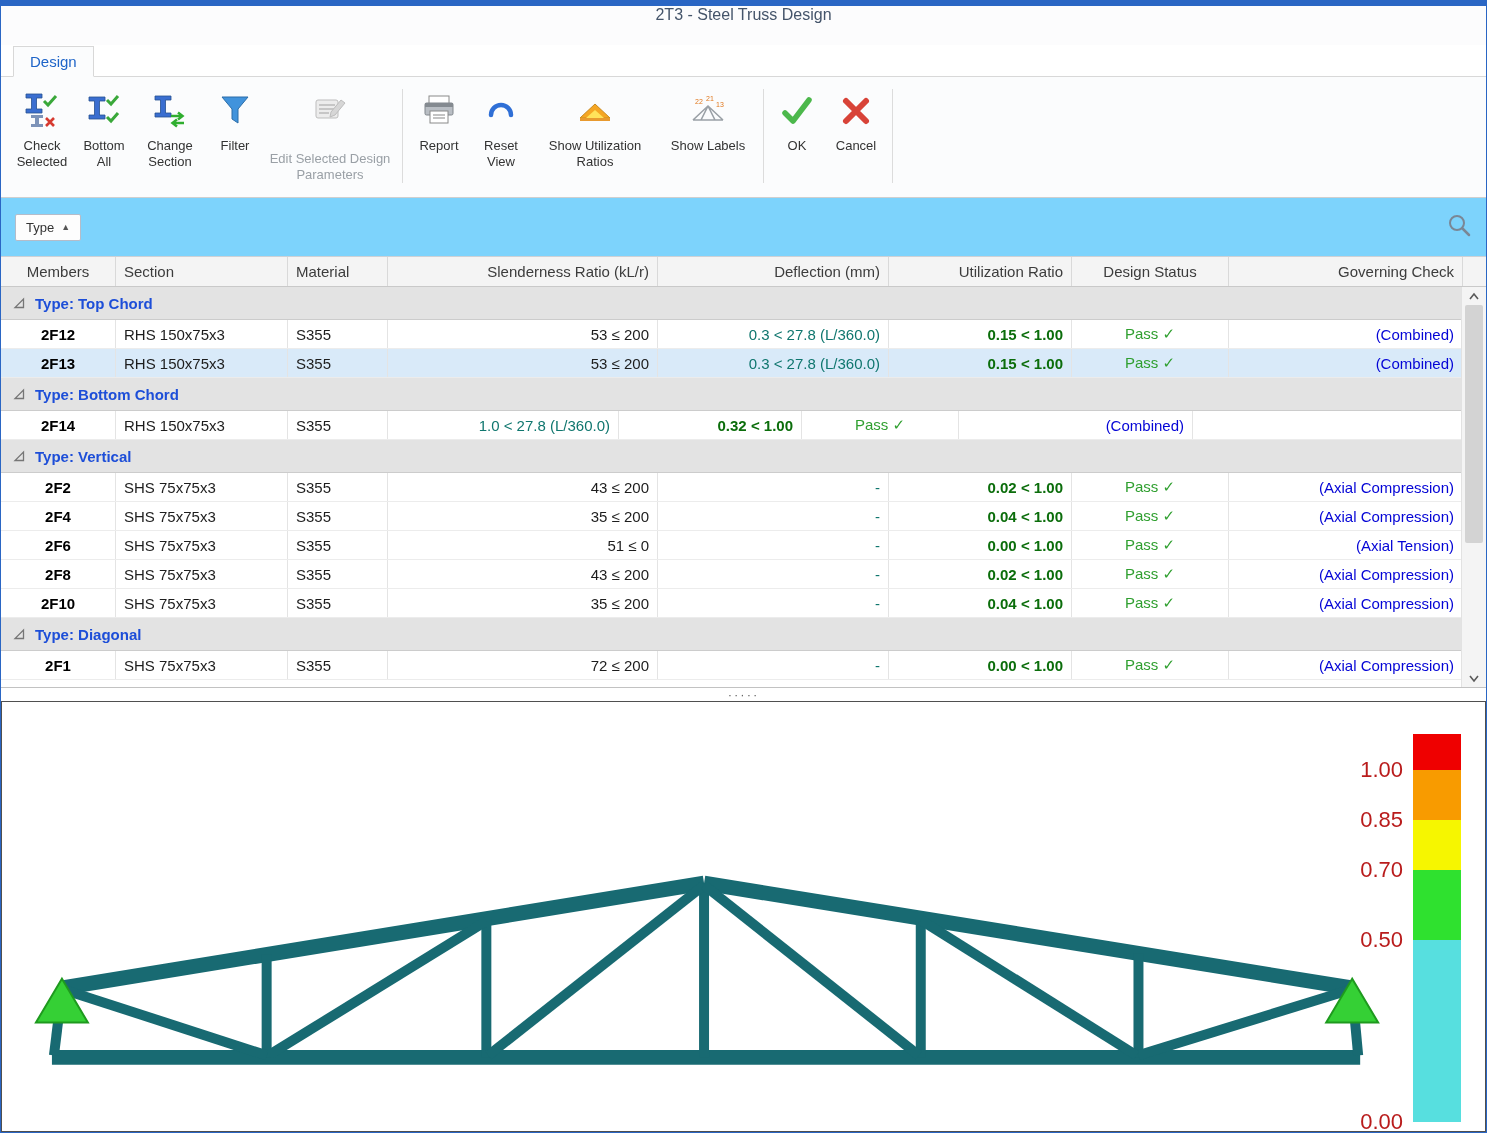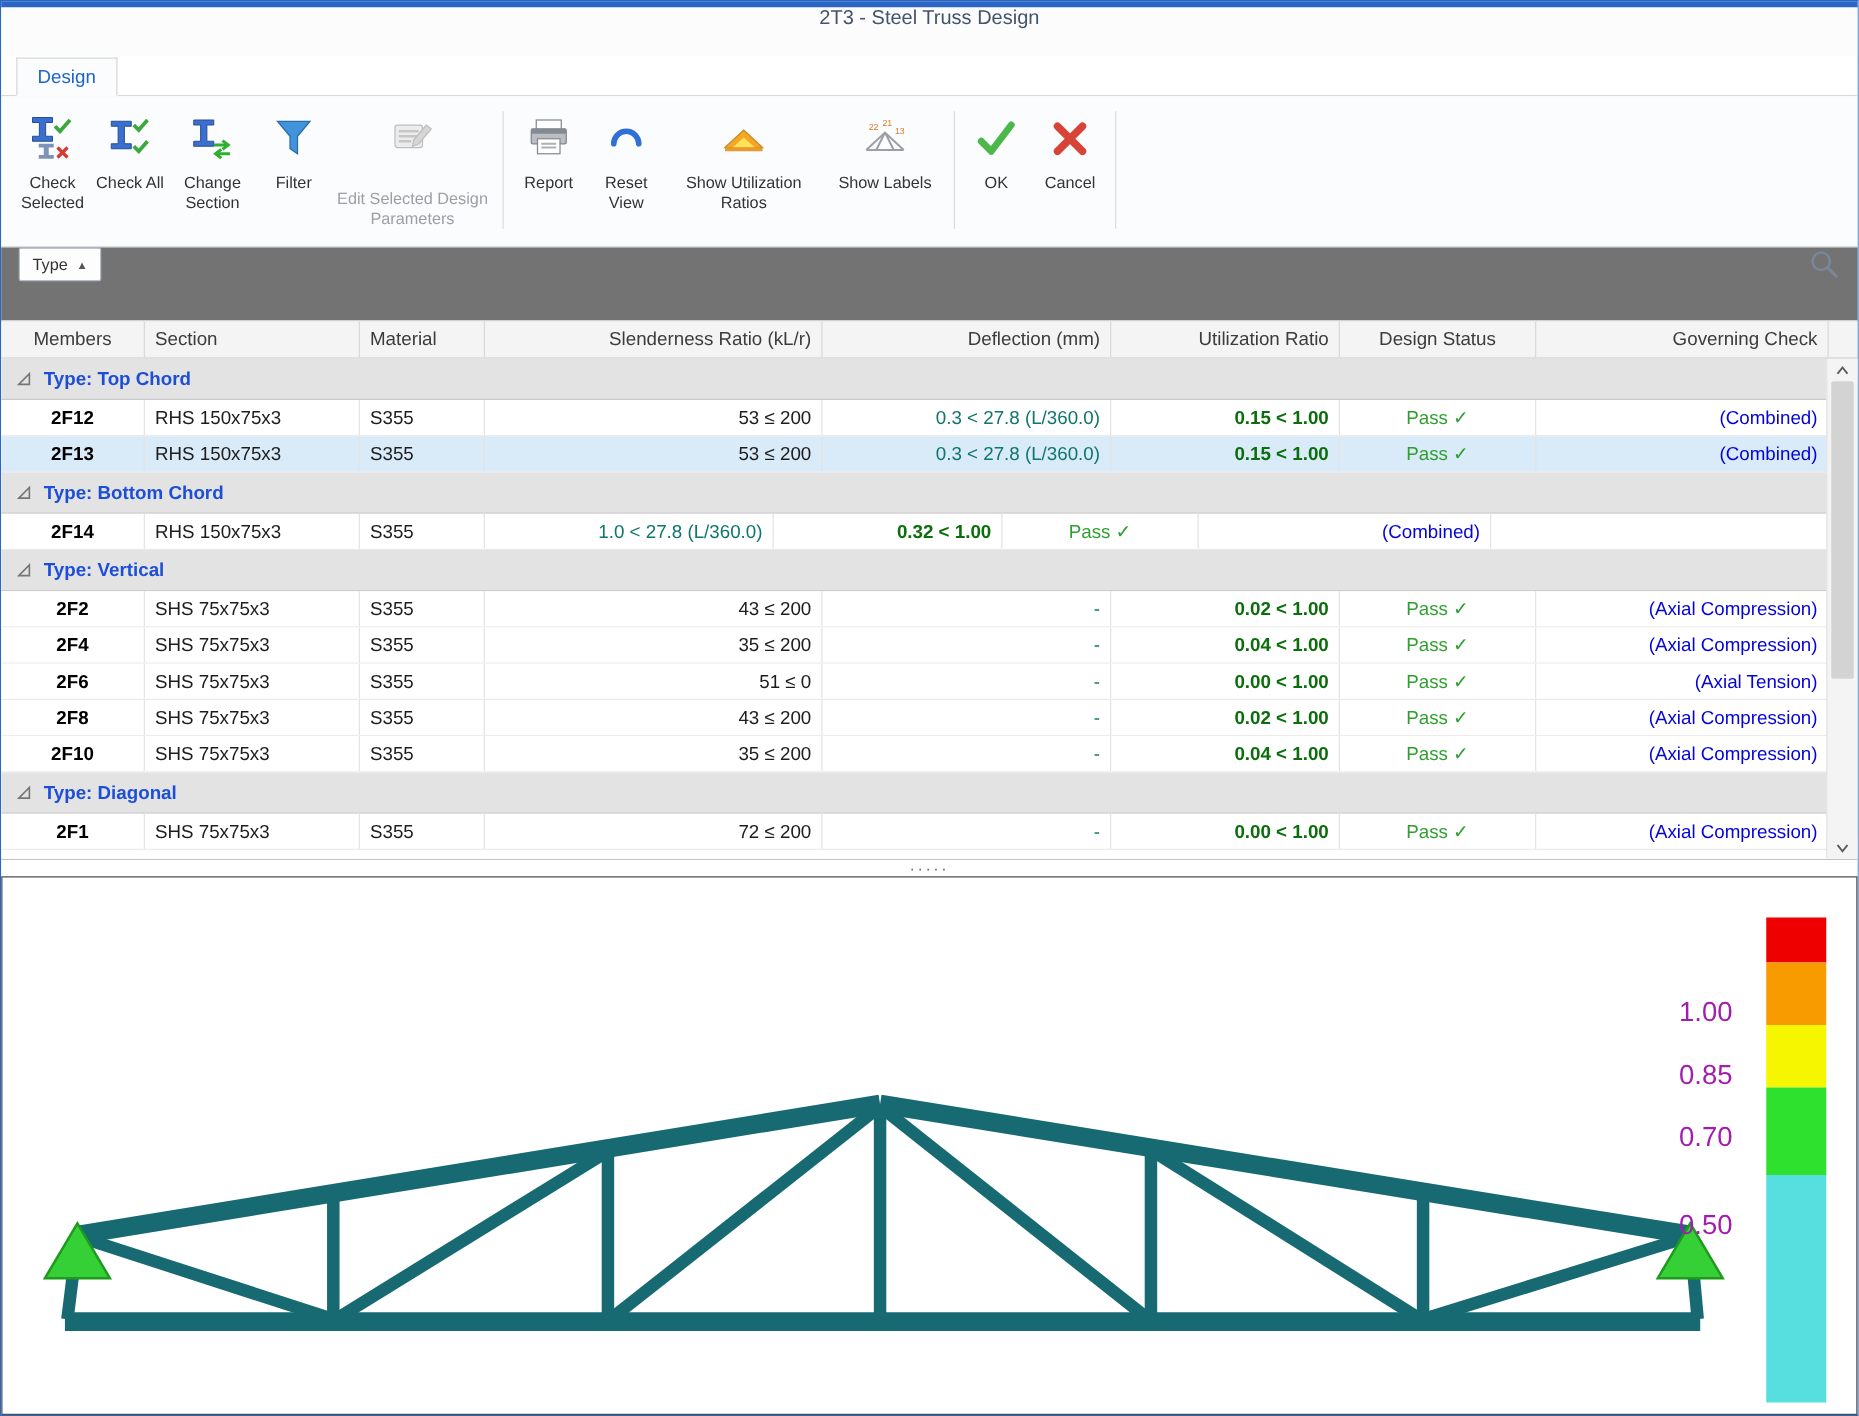--- a/index.html
+++ b/index.html
@@ -20,22 +20,22 @@
   .tb-btn{display:flex;flex-direction:column;align-items:center;gap:7px;padding-top:8px;
     font-size:13px;line-height:16px;color:#333;text-align:center;background:none;border:none;
     font-family:"Liberation Sans",sans-serif;}
   .tb-btn .icon{height:40px;display:flex;align-items:center;justify-content:center;}
   .tb-btn.disabled{color:#9aa0a6;}
   .tb-label{white-space:normal;}
   .w52{width:56px;} .w56{width:58px;} .w64{width:66px;} .w72{width:74px;} .w60{width:62px;}
   .w96{width:100px;} .w124{width:126px;} .w132{width:134px;gap:20px;}
   .tb-sep{width:1px;background:#dcdcdc;margin:6px 5px;flex:0 0 auto;}
   
-  .filterbar{height:59px;flex:0 0 auto;background:#737373;border-bottom:1px solid #cdd1d6;
-    display:flex;align-items:flex-start;justify-content:space-between;padding:0 14px;}
+  .filterbar{height:59px;flex:0 0 auto;background:#7dd3fc;border-bottom:1px solid #cdd1d6;
+    display:flex;align-items:center;justify-content:space-between;padding:0 14px;}
   .group-btn{display:flex;align-items:center;gap:7px;font-size:13px;color:#333;background:#fdfdfd;
     border:1px solid #b5bcc9;border-radius:2px;padding:5px 10px;font-family:"Liberation Sans",sans-serif;}
   .group-btn .tri{font-size:9px;color:#555;}
   
   .grid-header{height:30px;flex:0 0 auto;display:flex;background:#f4f4f4;border-bottom:1px solid #c9c9c9;}
   .hcell{height:100%;display:flex;align-items:center;font-size:15px;color:#3c3c3c;
     border-right:1px solid #d9d9d9;padding:0 8px;overflow:hidden;white-space:nowrap;}
   .hfill{border-right:none;flex:1;}
   .a-c{justify-content:center;text-align:center;}
   .a-l{justify-content:flex-start;text-align:left;}
@@ -61,21 +61,21 @@
   .scroll-track{flex:1;width:100%;position:relative;}
   .scroll-thumb{position:absolute;top:0;left:3px;right:3px;height:238px;background:#d3d3d3;border-radius:2px;}
   
   .splitter{height:14px;flex:0 0 auto;background:#fff;border-top:1px solid #c2c2c2;
     display:flex;align-items:center;justify-content:center;color:#666;font-size:13px;letter-spacing:2px;line-height:10px;}
   
   .viewport{flex:1;position:relative;border:1px solid #4f4f4f;background:#fff;overflow:hidden;}
   .viewport svg.truss{position:absolute;left:0;top:0;width:100%;height:100%;}
   .legend-bar{position:absolute;top:32px;right:24px;width:48px;display:flex;flex-direction:column;}
   .legend-labels{position:absolute;top:0;right:82px;width:70px;height:100%;}
-  .legend-label{position:absolute;right:17px;transform:translateY(-50%);font-size:22px;color:#a21caf;margin-top:40px;}
+  .legend-label{position:absolute;right:0;transform:translateY(-50%);font-size:22px;color:#b91c1c;}
 </style>
 </head>
 <body>
 
 <div class="window">
   <div class="accent"></div>
   <div class="titlebar">
     <span>2T3 - Steel Truss Design</span>
   </div>
 
@@ -98,21 +98,21 @@
     </button>
 
     <button class="tb-btn w56">
       <span class="icon">
         <svg width="38" height="38" viewBox="0 0 38 38">
           <path d="M4 5h16v4h-5.5v14H20v4H4v-4h5.5V9H4z" fill="#3a6ed0" stroke="#27508f" stroke-width="0.8"></path>
           <path d="M22 8l4 4 7-8" stroke="#3aa83a" stroke-width="3" fill="none"></path>
           <path d="M22 25l4 4 7-8" stroke="#3aa83a" stroke-width="3" fill="none"></path>
         </svg>
       </span>
-      <span class="tb-label">Check All</span>
+      <span class="tb-label">Bottom All</span>
     </button>
 
     <button class="tb-btn w72">
       <span class="icon">
         <svg width="38" height="38" viewBox="0 0 38 38">
           <path d="M4 4h16v4h-5.5v13H20v4H4v-4h5.5V8H4z" fill="#3a6ed0" stroke="#27508f" stroke-width="0.8"></path>
           <path d="M20 24h10" stroke="#2fae2f" stroke-width="2.5" fill="none"></path>
           <path d="M27 20.5l4.5 3.5-4.5 3.5" stroke="#2fae2f" stroke-width="2.5" fill="none"></path>
           <path d="M33 31H23" stroke="#2fae2f" stroke-width="2.5" fill="none"></path>
           <path d="M26 27.5L21.5 31l4.5 3.5" stroke="#2fae2f" stroke-width="2.5" fill="none"></path>

